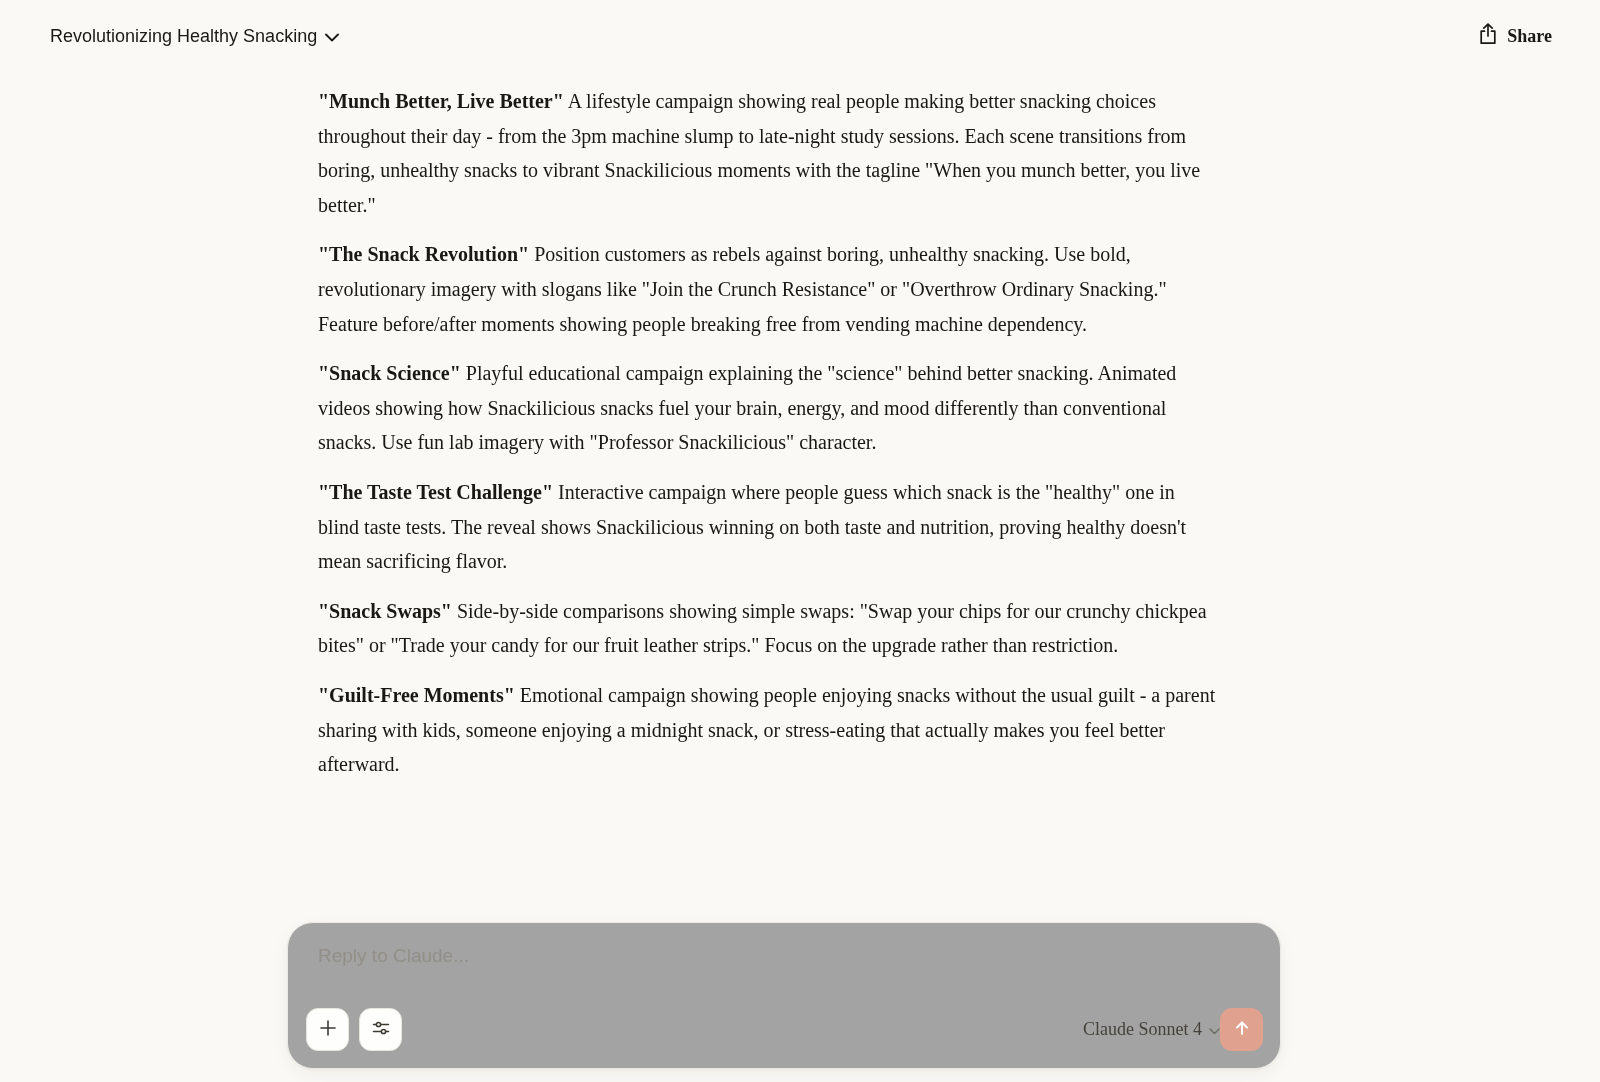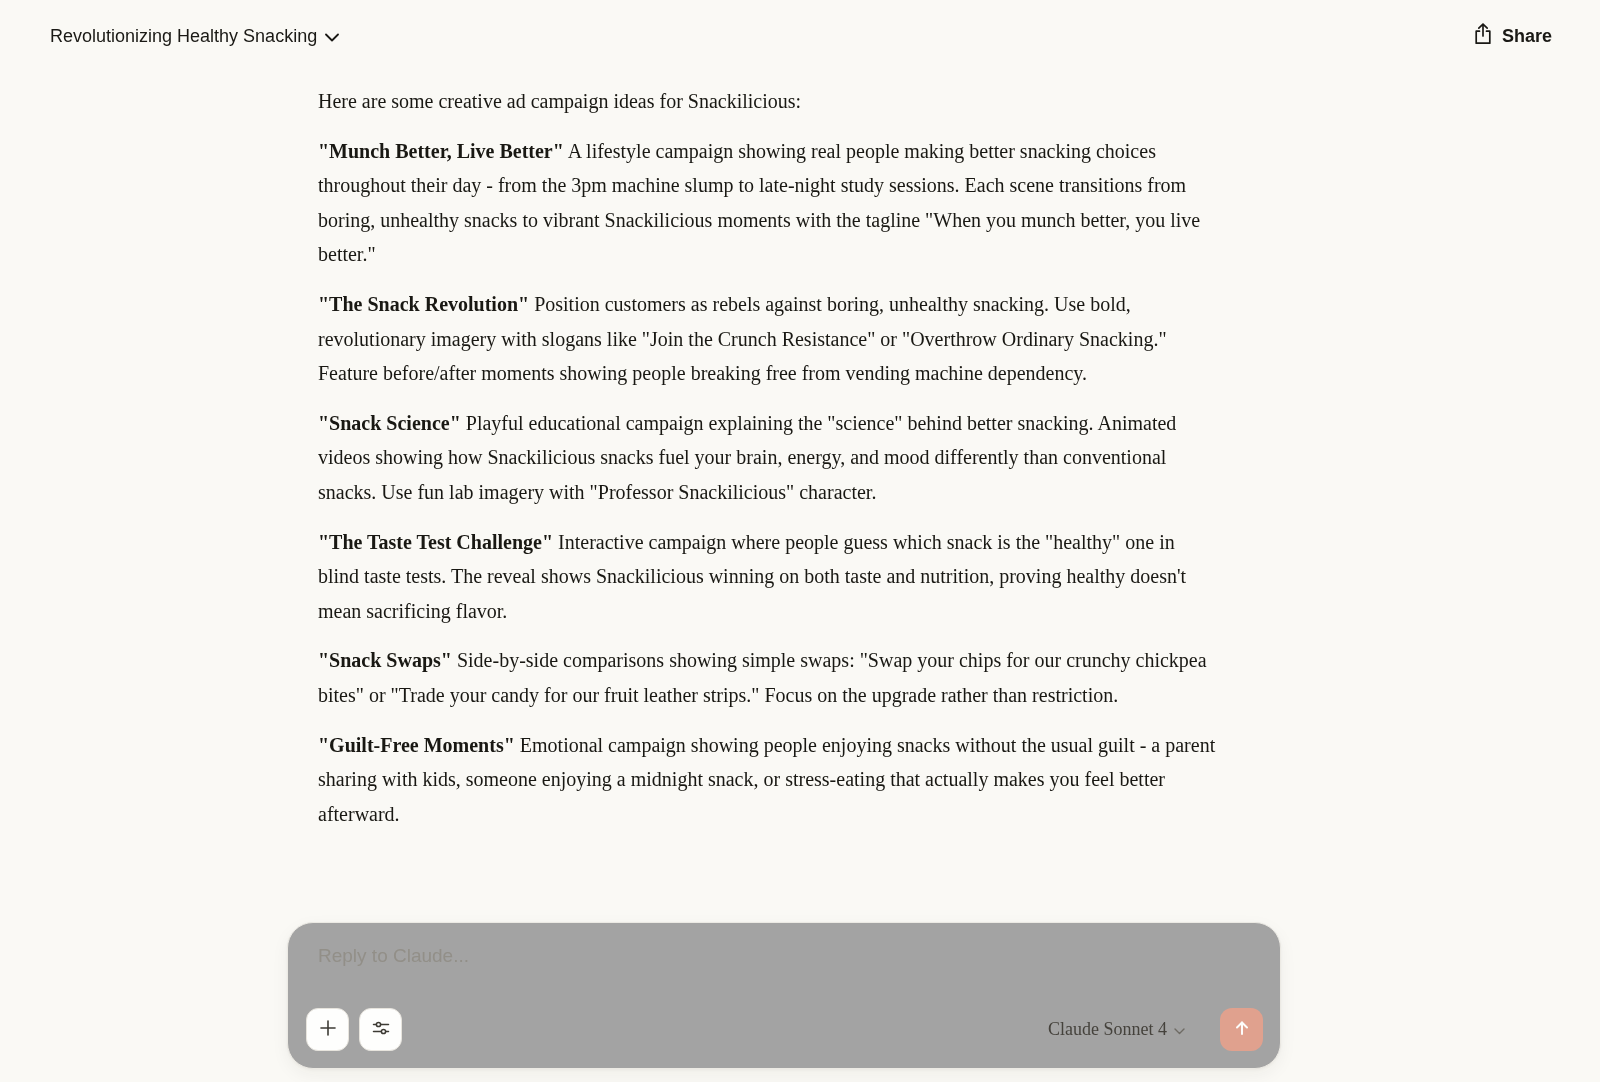--- a/index.html
+++ b/index.html
@@ -23,21 +23,21 @@
   .chat-title-btn {
     display: flex; align-items: center; gap: 8px;
     background: none; border: none; cursor: pointer;
     font-family: "Liberation Sans", sans-serif;
     font-size: 18px; font-weight: 500; color: #1a1915;
   }
   .chat-title-btn svg { margin-top: 2px; }
   .share-btn {
     display: flex; align-items: center; gap: 9px;
     background: none; border: none; cursor: pointer;
-    font-family: Liberation Sans, sans-serif;
+    font-family: Liberation Serif, serif;
     font-size: 18px; font-weight: 700; color: #1a1915;
   }
 
   
   .conversation {
     position: absolute; top: 0; left: 0; right: 0; bottom: 0;
     overflow: hidden;
   }
   .message-column {
     margin-left: 318px;
@@ -84,21 +84,21 @@
     border-radius: 12px;
     background: #fefefd;
     display: flex; align-items: center; justify-content: center;
     cursor: pointer;
     color: #3d3a34;
   }
   .tool-btn + .tool-btn { margin-left: 10px; }
 
   .composer-right {
     margin-left: auto;
-    display: flex; gap: 35px;
+    display: flex; gap: 0;
   }
   .model-selector {
     display: flex; align-items: center; gap: 7px;
     background: none; border: none; cursor: pointer;
     font-family: "Liberation Serif", "DejaVu Serif", serif;
     font-size: 18px; color: #45423c;
   }
   .model-selector svg { margin-top: 3px; }
   .send-btn {
     width: 43px; height: 43px;
@@ -106,21 +106,20 @@
     background: #e0a18e;
     display: flex; align-items: center; justify-content: center;
     cursor: pointer;
   }
 </style>
 </head>
 <body>
 
 <div class="conversation">
   <div class="message-column">
-    <p>Here are some creative ad campaign ideas for Snackilicious:</p>
     <div>
   <p><strong>"Munch Better, Live Better"</strong><span> A lifestyle campaign showing real people making better snacking choices throughout their day - from the 3pm machine slump to late-night study sessions. Each scene transitions from boring, unhealthy snacks to vibrant Snackilicious moments with the tagline "When you munch better, you live better."</span></p>
 
   <p><strong>"The Snack Revolution"</strong><span> Position customers as rebels against boring, unhealthy snacking. Use bold, revolutionary imagery with slogans like "Join the Crunch Resistance" or "Overthrow Ordinary Snacking." Feature before/after moments showing people breaking free from vending machine dependency.</span></p>
 
   <p><strong>"Snack Science"</strong><span> Playful educational campaign explaining the "science" behind better snacking. Animated videos showing how Snackilicious snacks fuel your brain, energy, and mood differently than conventional snacks. Use fun lab imagery with "Professor Snackilicious" character.</span></p>
 
   <p><strong>"The Taste Test Challenge"</strong><span> Interactive campaign where people guess which snack is the "healthy" one in blind taste tests. The reveal shows Snackilicious winning on both taste and nutrition, proving healthy doesn't mean sacrificing flavor.</span></p>
 
   <p><strong>"Snack Swaps"</strong><span> Side-by-side comparisons showing simple swaps: "Swap your chips for our crunchy chickpea bites" or "Trade your candy for our fruit leather strips." Focus on the upgrade rather than restriction.</span></p>

